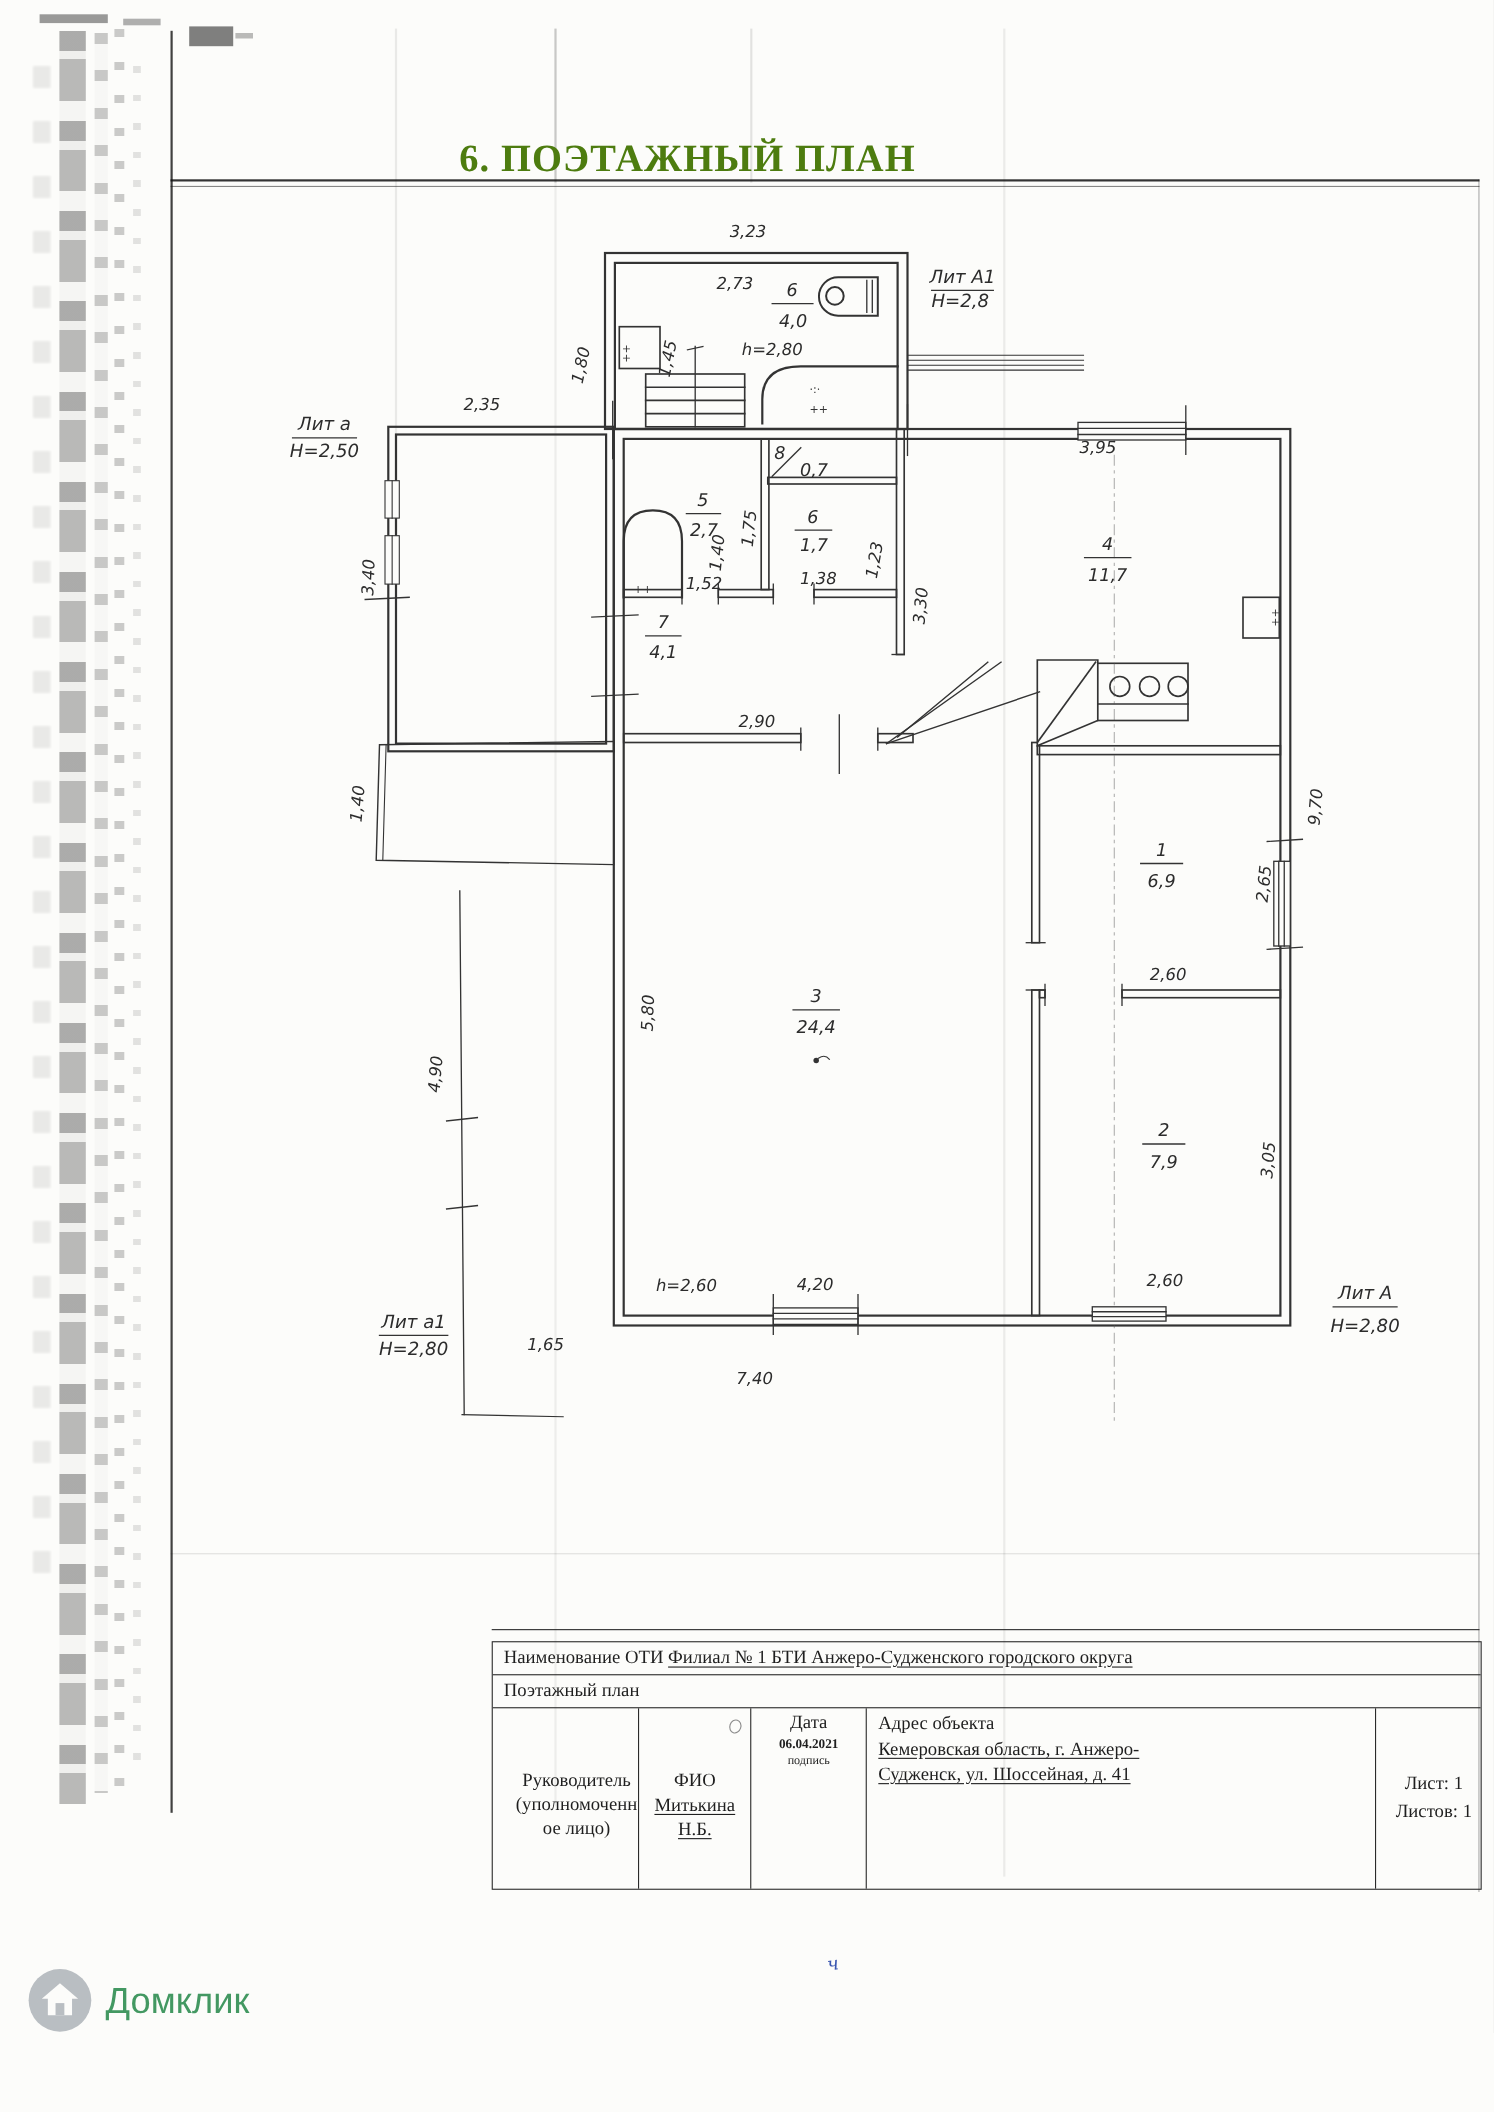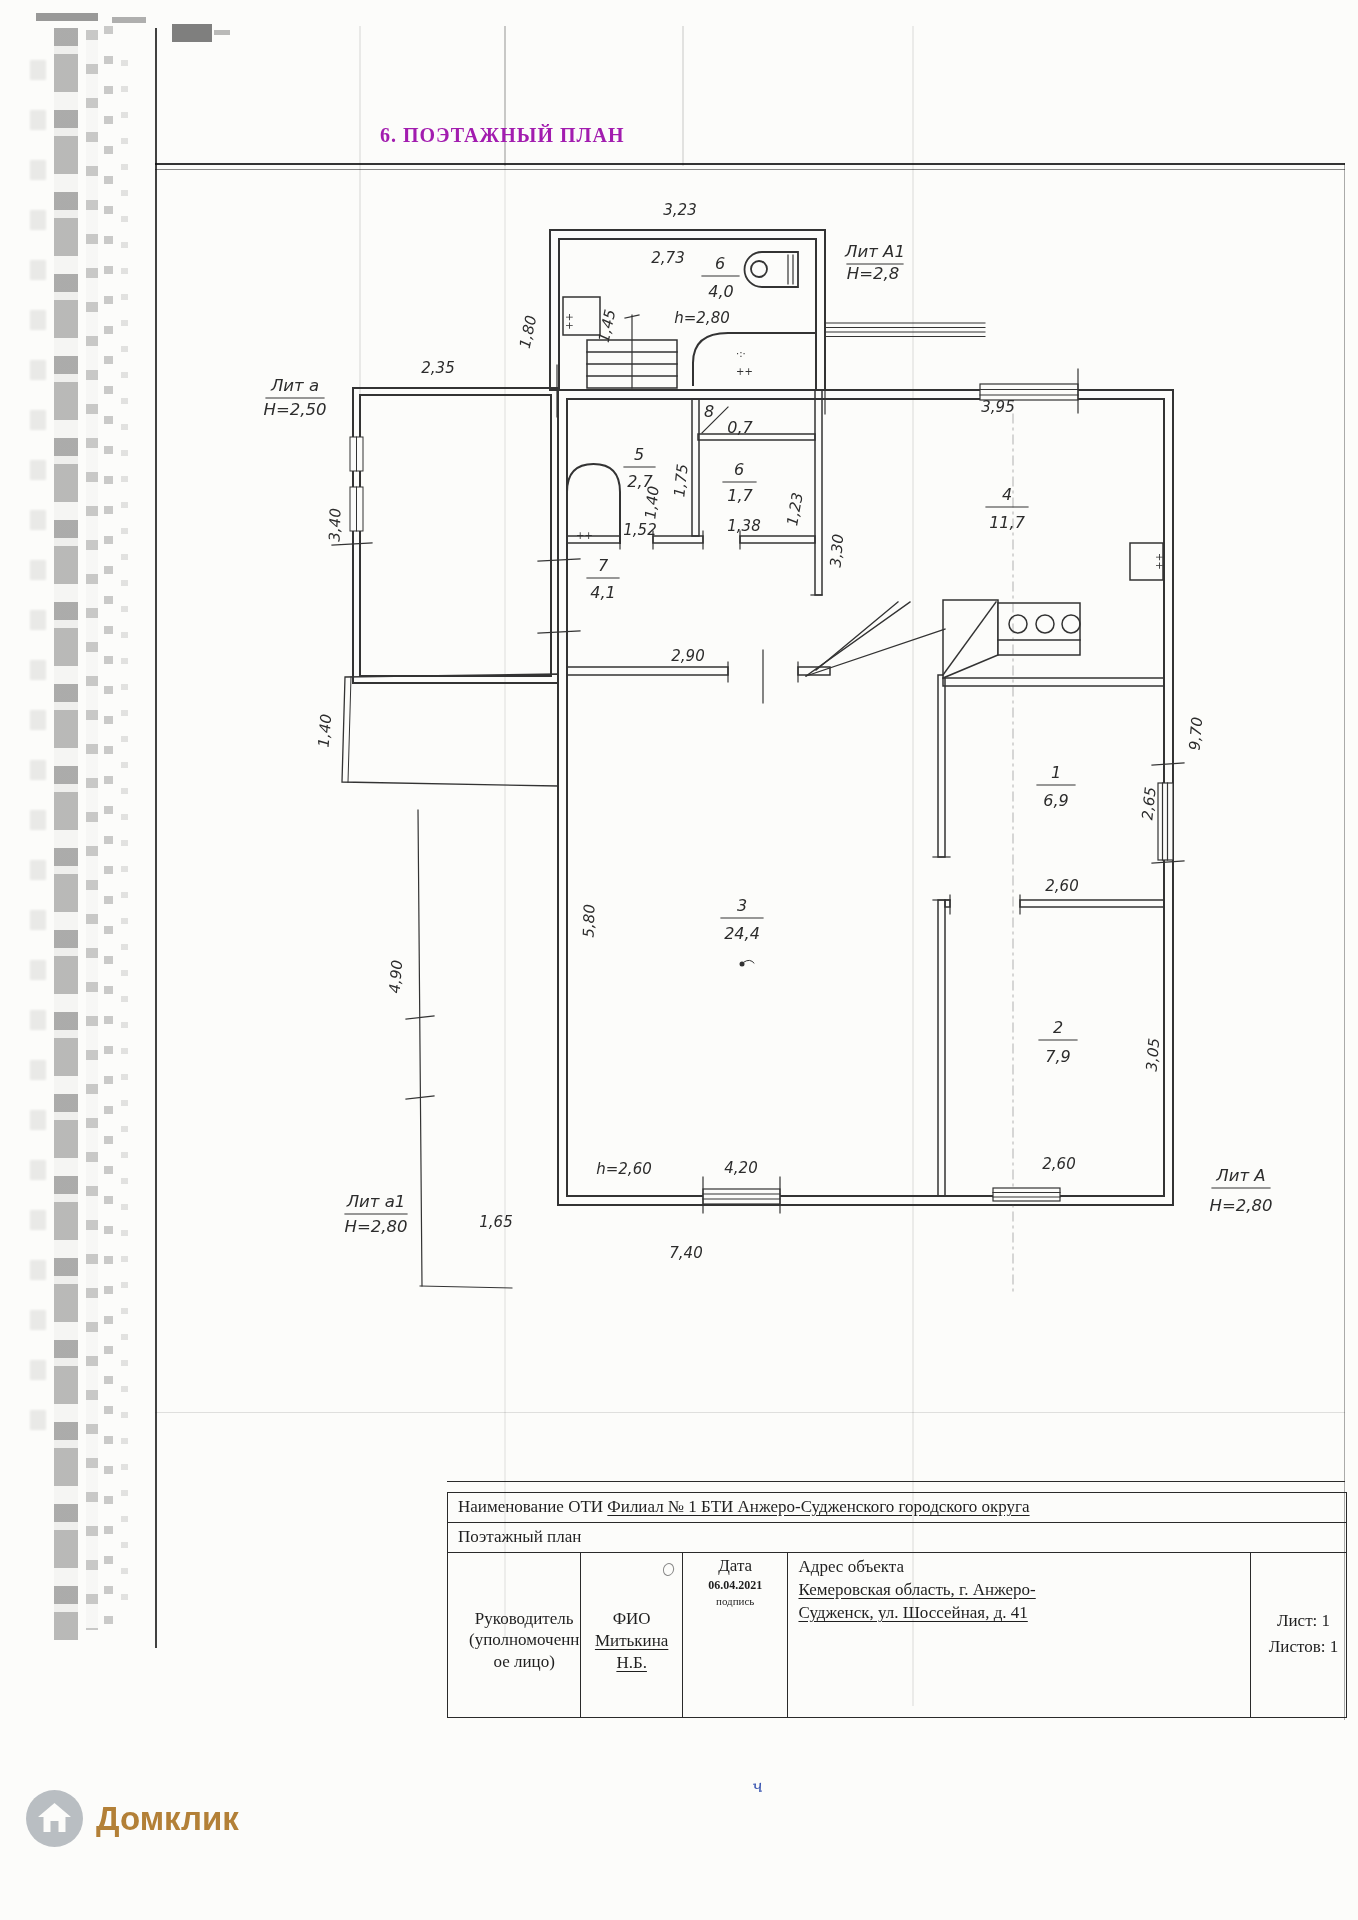--- a/index.html
+++ b/index.html
@@ -2,22 +2,22 @@
 <html><head>
 <meta charset="utf-8">
 <style>
   html,body{margin:0;padding:0;background:#e8e8e6;}
   #page{position:relative;width:1358px;height:1920px;background:#fcfcfa;overflow:hidden;
         font-family:"Liberation Serif", serif;color:#1f1f1f;}
   
   .artifact{position:absolute;pointer-events:none;}
   .fold{position:absolute;width:1.5px;background:#444;pointer-events:none;}
   
-  #title{position:absolute;left:380px;top:124px;width:490px;
-         font-weight:bold;font-size:20px;letter-spacing:1px;color:#a21caf;}
+  #title{position:absolute;left:380px;top:124px;width:490px;text-align:center;
+         font-weight:bold;font-size:35px;letter-spacing:1px;color:#4d7c0f;}
   
   #plan{position:absolute;left:250px;top:165px;}
   #plan .dim{font:italic 15px "DejaVu Sans",sans-serif;fill:#2c2c2c;}
   #plan .room{font:italic 16px "DejaVu Sans",sans-serif;fill:#2c2c2c;}
   #plan .lit{font:italic 16.5px "DejaVu Sans",sans-serif;fill:#2c2c2c;}
   #plan .fx{font:10px "DejaVu Sans",sans-serif;fill:#333;}
   
   #tblTopLine{position:absolute;left:447px;top:1481px;width:898px;height:0;border-top:1.4px solid #2a2a2a;}
   #tbl{position:absolute;left:447px;top:1492px;width:898px;border:1.4px solid #2a2a2a;font-size:17px;}
   #tbl .row1,#tbl .row2{padding:4px 10px 5px 10px;border-bottom:1.4px solid #2a2a2a;}
@@ -32,21 +32,21 @@
   .c3 .sub{font-size:11px;margin-top:2px;}
   .c4{width:473px;padding:3px 10px;line-height:1.35;}
   .c5{width:97px;padding:55px 0 0 10px;line-height:1.5;text-align:center;}
   .pencil-mark{position:absolute;right:8px;top:10px;width:9px;height:11px;border:1.3px solid #8a8a8a;
                border-radius:50%;transform:rotate(18deg);}
   #bluemark{position:absolute;left:752px;top:1776px;font:italic 17px "DejaVu Serif",serif;
             color:#3a56b0;transform:rotate(-8deg);}
   
   #wm{position:absolute;left:26px;top:1790px;display:flex;align-items:center;gap:13px;opacity:.8;}
   #wm .logo{width:57px;height:57px;border-radius:50%;background:#a9afb5;position:relative;}
-  #wm .txt{font-family:"Liberation Sans",sans-serif;font-size:33px;font-weight:700;color:#a16207;}
+  #wm .txt{font-family:"Liberation Sans",sans-serif;font-size:33px;font-weight:400;color:#15803d;}
 </style>
 </head>
 <body>
 
 <div id="page">
 
   <div class="artifact" style="left:54px;top:28px;width:24px;height:1612px;opacity:.7;filter:blur(.5px);background:repeating-linear-gradient(180deg,rgba(25,25,25,.5) 0 18px,rgba(25,25,25,.08) 18px 26px,rgba(25,25,25,.42) 26px 64px,rgba(25,25,25,.04) 64px 82px);"></div>
   <div class="artifact" style="left:86px;top:30px;width:12px;height:1600px;opacity:.45;filter:blur(.5px);background:repeating-linear-gradient(180deg,rgba(25,25,25,.5) 0 10px,rgba(25,25,25,.05) 10px 34px);"></div>
   <div class="artifact" style="left:104px;top:26px;width:9px;height:1610px;opacity:.5;background:repeating-linear-gradient(180deg,rgba(30,30,30,.45) 0 8px,rgba(0,0,0,0) 8px 30px);"></div>
   <div class="artifact" style="left:121px;top:60px;width:7px;height:1540px;opacity:.3;background:repeating-linear-gradient(180deg,rgba(30,30,30,.4) 0 6px,rgba(0,0,0,0) 6px 26px);"></div>

